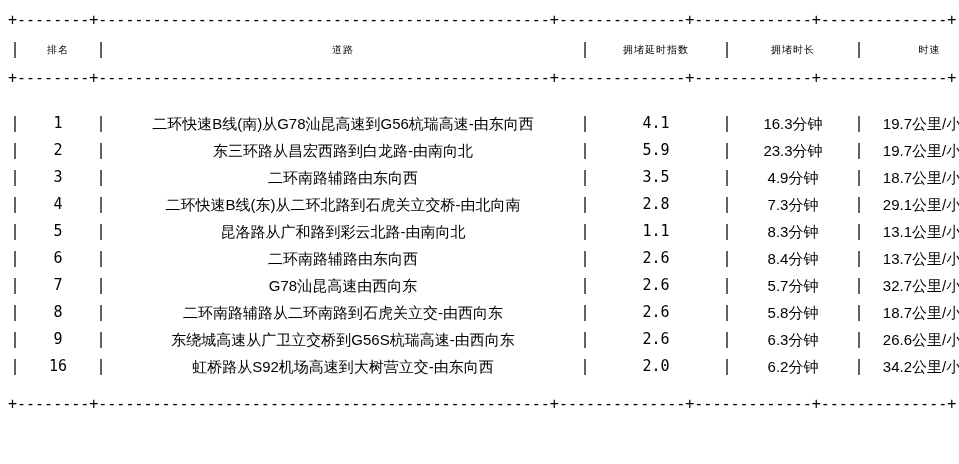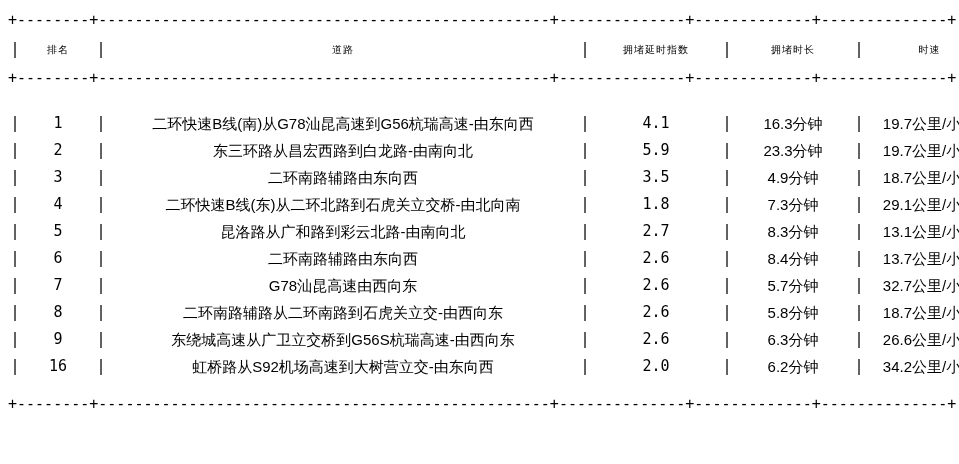--- a/index.html
+++ b/index.html
@@ -173,35 +173,35 @@
         <td class="cell">18.7公里/小时</td>
 
       </tr>
 
       <tr class="datarow">
         <td class="bar">|</td>
         <td class="cell mono">4</td>
         <td class="bar">|</td>
         <td class="cell">二环快速B线(东)从二环北路到石虎关立交桥-由北向南</td>
         <td class="bar">|</td>
-        <td class="cell mono">1.8</td>
+        <td class="cell mono">2.8</td>
         <td class="bar">|</td>
         <td class="cell">7.3分钟</td>
         <td class="bar">|</td>
         <td class="cell">29.1公里/小时</td>
 
       </tr>
 
       <tr class="datarow">
         <td class="bar">|</td>
         <td class="cell mono">5</td>
         <td class="bar">|</td>
         <td class="cell">昆洛路从广和路到彩云北路-由南向北</td>
         <td class="bar">|</td>
-        <td class="cell mono">2.7</td>
+        <td class="cell mono">1.1</td>
         <td class="bar">|</td>
         <td class="cell">8.3分钟</td>
         <td class="bar">|</td>
         <td class="cell">13.1公里/小时</td>
 
       </tr>
 
       <tr class="datarow">
         <td class="bar">|</td>
         <td class="cell mono">6</td>

